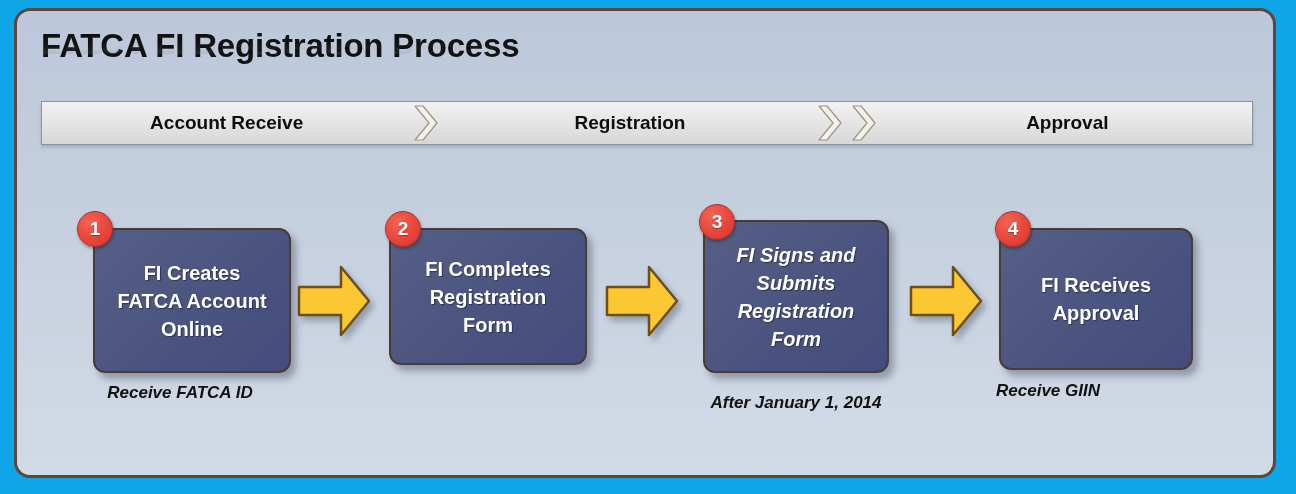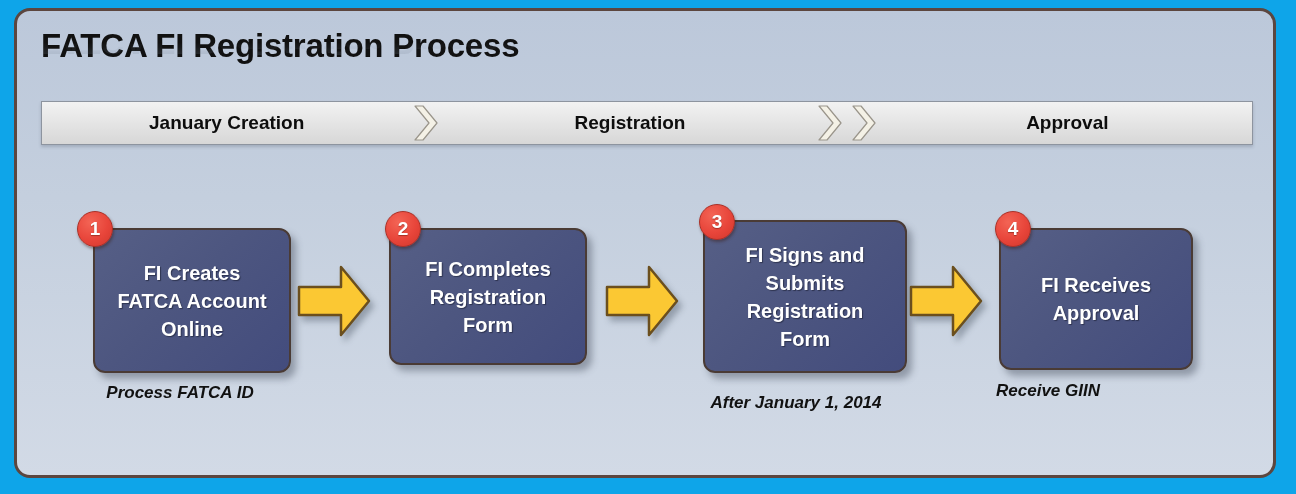--- a/index.html
+++ b/index.html
@@ -68,21 +68,21 @@
   <div id="frame">
 
     <div id="title-wrap">
       <div id="title">FATCA FI Registration Process</div>
       <div id="title-reflect">FATCA FI Registration Process</div>
     </div>
 
     <div id="stagebar">
 
       <div class="stage">
-        <span class="stage-label">January Creation</span>
+        <span class="stage-label">Account Receive</span>
       </div>
       <div class="chev">
         <svg width="30" height="42" viewBox="0 0 30 42">
           <path d="M2 4 L16 21 L2 38 L10 38 L24 21 L10 4 Z" fill="#f4f1e6" stroke="#9a958b" stroke-width="1.2" stroke-linejoin="round"></path>
         </svg>
       </div>
 
       <div class="stage">
         <span class="stage-label">Registration</span>
       </div>
@@ -102,21 +102,21 @@
         <span class="stage-label">Approval</span>
       </div>
 
     </div>
 
     <div class="node">
       <div class="box" style="left:76px;top:217px;width:198px;height:145px;">
         <div class="box-text">FI Creates<br>FATCA Account<br>Online</div>
       </div>
       <div class="badge" style="left:60px;top:200px;">1</div>
-      <div class="caption" style="left:64px;top:372px;width:198px;">Process FATCA ID</div>
+      <div class="caption" style="left:64px;top:372px;width:198px;">Receive FATCA ID</div>
     </div>
 
     <div class="arrow" style="left:278px;top:248px;">
       <svg width="78" height="84" viewBox="0 0 78 84">
         <path d="M4 28 L46 28 L46 8 L74 42 L46 76 L46 56 L4 56 Z" fill="#fbc833" stroke="#6b4f1e" stroke-width="2.5" stroke-linejoin="round"></path>
       </svg>
     </div>
 
     <div class="node">
       <div class="box" style="left:372px;top:217px;width:198px;height:137px;">
@@ -126,21 +126,21 @@
       <div class="caption" style="left:372px;top:364px;width:198px;"></div>
     </div>
 
     <div class="arrow" style="left:586px;top:248px;">
       <svg width="78" height="84" viewBox="0 0 78 84">
         <path d="M4 28 L46 28 L46 8 L74 42 L46 76 L46 56 L4 56 Z" fill="#fbc833" stroke="#6b4f1e" stroke-width="2.5" stroke-linejoin="round"></path>
       </svg>
     </div>
 
     <div class="node">
-      <div class="box" style="left:686px;top:209px;width:204px;height:153px;">
+      <div class="box" style="left:686px;top:209px;width:186px;height:153px;font-style:italic;">
         <div class="box-text">FI Signs and<br>Submits<br>Registration<br>Form</div>
       </div>
       <div class="badge" style="left:682px;top:193px;">3</div>
       <div class="caption" style="left:666px;top:382px;width:226px;">After January 1, 2014</div>
     </div>
 
     <div class="arrow" style="left:890px;top:248px;">
       <svg width="78" height="84" viewBox="0 0 78 84">
         <path d="M4 28 L46 28 L46 8 L74 42 L46 76 L46 56 L4 56 Z" fill="#fbc833" stroke="#6b4f1e" stroke-width="2.5" stroke-linejoin="round"></path>
       </svg>

